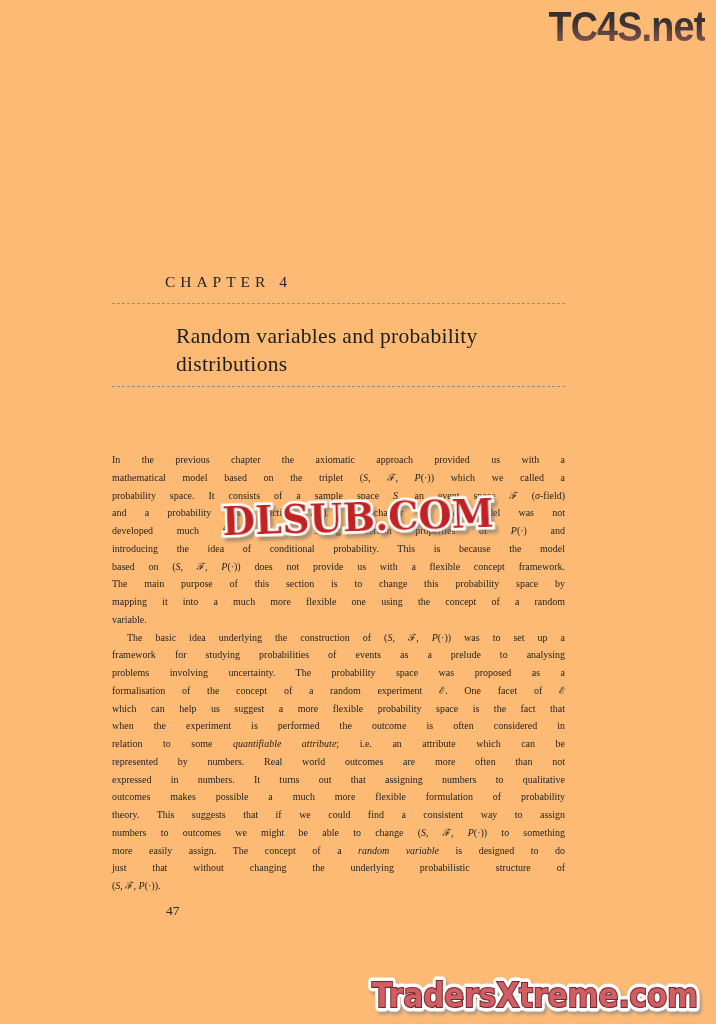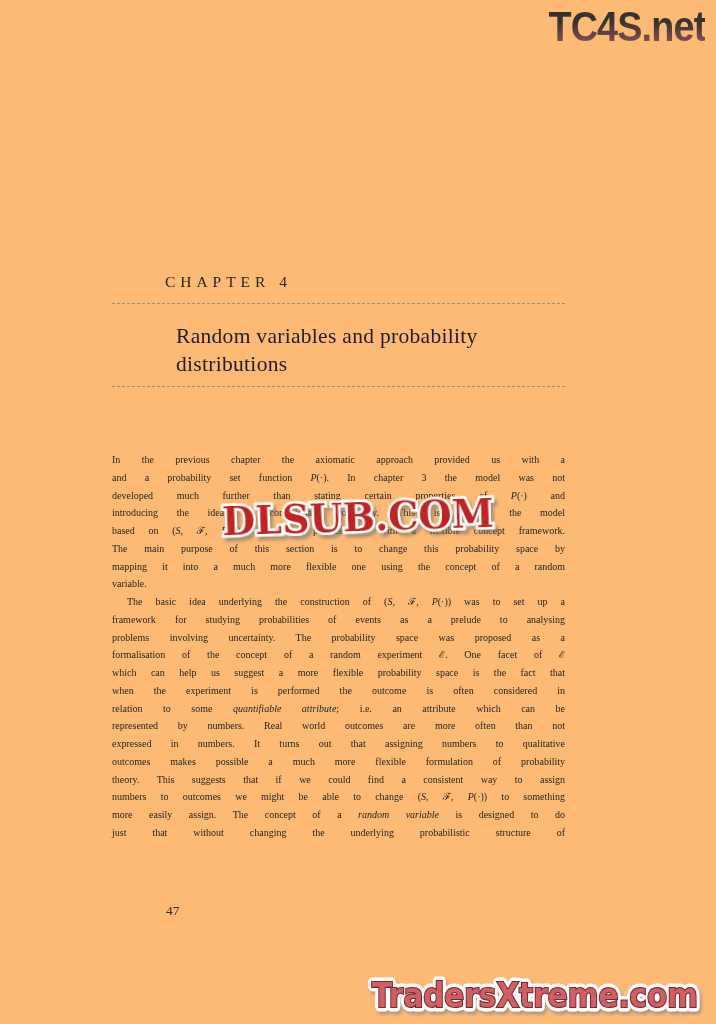--- a/index.html
+++ b/index.html
@@ -123,20 +123,22 @@
   <div class="doc-title">
     <div>Random variables and probability</div>
     <div>distributions</div>
   </div>
 
   <div class="rule rule-2"></div>
 
   <div class="body-text">
       <div>
         <div class="line"><span>In the previous chapter the axiomatic approach provided us with a</span></div>
+        <div class="line"><span>mathematical model based on the triplet (</span><i>S</i><span>, ℱ, </span><i>P</i><span>(·)) which we called a</span></div>
+        <div class="line"><span>probability space. It consists of a sample space </span><i>S</i><span>, an event space ℱ (</span><i>σ</i><span>-field)</span></div>
         <div class="line"><span>and a probability set function </span><i>P</i><span>(·). In chapter 3 the model was not</span></div>
         <div class="line"><span>developed much further than stating certain properties of </span><i>P</i><span>(·) and</span></div>
         <div class="line"><span>introducing the idea of conditional probability. This is because the model</span></div>
         <div class="line"><span>based on (</span><i>S</i><span>, ℱ, </span><i>P</i><span>(·)) does not provide us with a flexible concept framework.</span></div>
         <div class="line"><span>The main purpose of this section is to change this probability space by</span></div>
         <div class="line"><span>mapping it into a much more flexible one using the concept of a random</span></div>
         <div class="line last"><span>variable.</span></div>
       </div>
       <div>
         <div class="line indent"><span>The basic idea underlying the construction of (</span><i>S</i><span>, ℱ, </span><i>P</i><span>(·)) was to set up a</span></div>
@@ -146,20 +148,21 @@
         <div class="line"><span>which can help us suggest a more flexible probability space is the fact that</span></div>
         <div class="line"><span>when the experiment is performed the outcome is often considered in</span></div>
         <div class="line"><span>relation to some </span><i>quantifiable attribute</i><span>; i.e. an attribute which can be</span></div>
         <div class="line"><span>represented by numbers. Real world outcomes are more often than not</span></div>
         <div class="line"><span>expressed in numbers. It turns out that assigning numbers to qualitative</span></div>
         <div class="line"><span>outcomes makes possible a much more flexible formulation of probability</span></div>
         <div class="line"><span>theory. This suggests that if we could find a consistent way to assign</span></div>
         <div class="line"><span>numbers to outcomes we might be able to change (</span><i>S</i><span>, ℱ, </span><i>P</i><span>(·)) to something</span></div>
         <div class="line"><span>more easily assign. The concept of a </span><i>random variable</i><span> is designed to do</span></div>
         <div class="line"><span>just that without changing the underlying probabilistic structure of</span></div>
+        <div class="line last"><span>(</span><i>S</i><span>, ℱ, </span><i>P</i><span>(·)).</span></div>
       </div>
     </div>
 
   <div class="page-number">47</div>
 
   <div class="wm-middle">
     <svg width="300" height="62" viewBox="0 0 300 62">
       <g filter="url(#dsh)">
         <text x="150" y="45" text-anchor="middle" font-family="DejaVu Serif, Liberation Serif, serif" font-weight="bold" font-size="40" fill="#c32222" stroke="#ffffff" stroke-width="5" style="paint-order: stroke fill;" textLength="272" lengthAdjust="spacingAndGlyphs">DLSUB.COM</text>
       </g>

